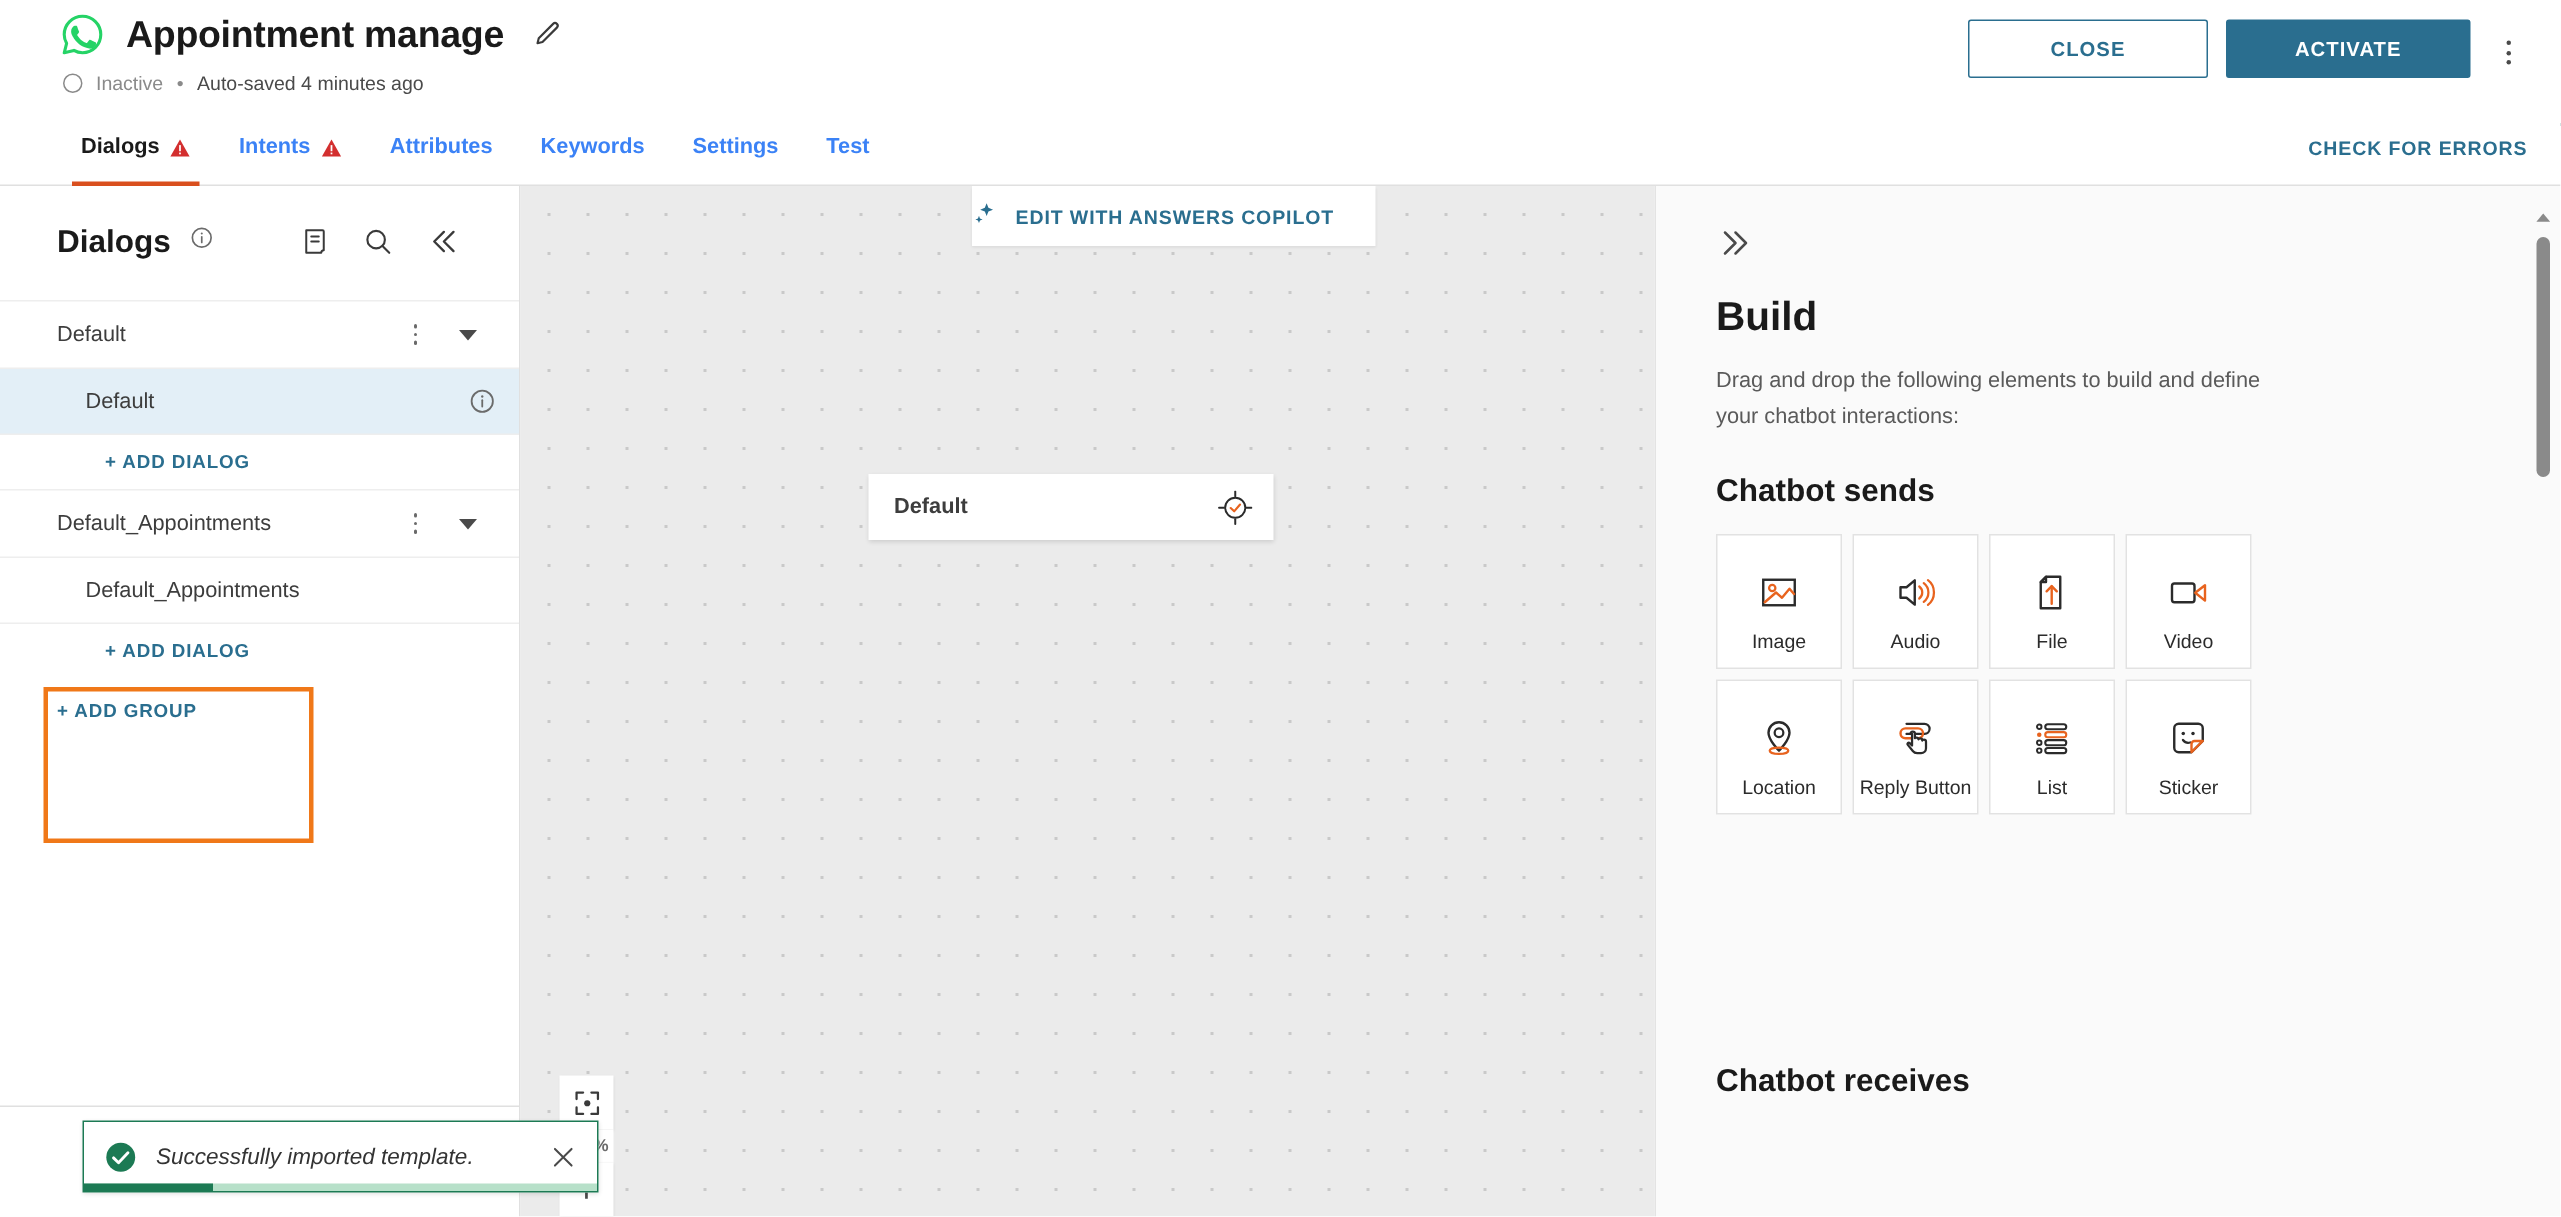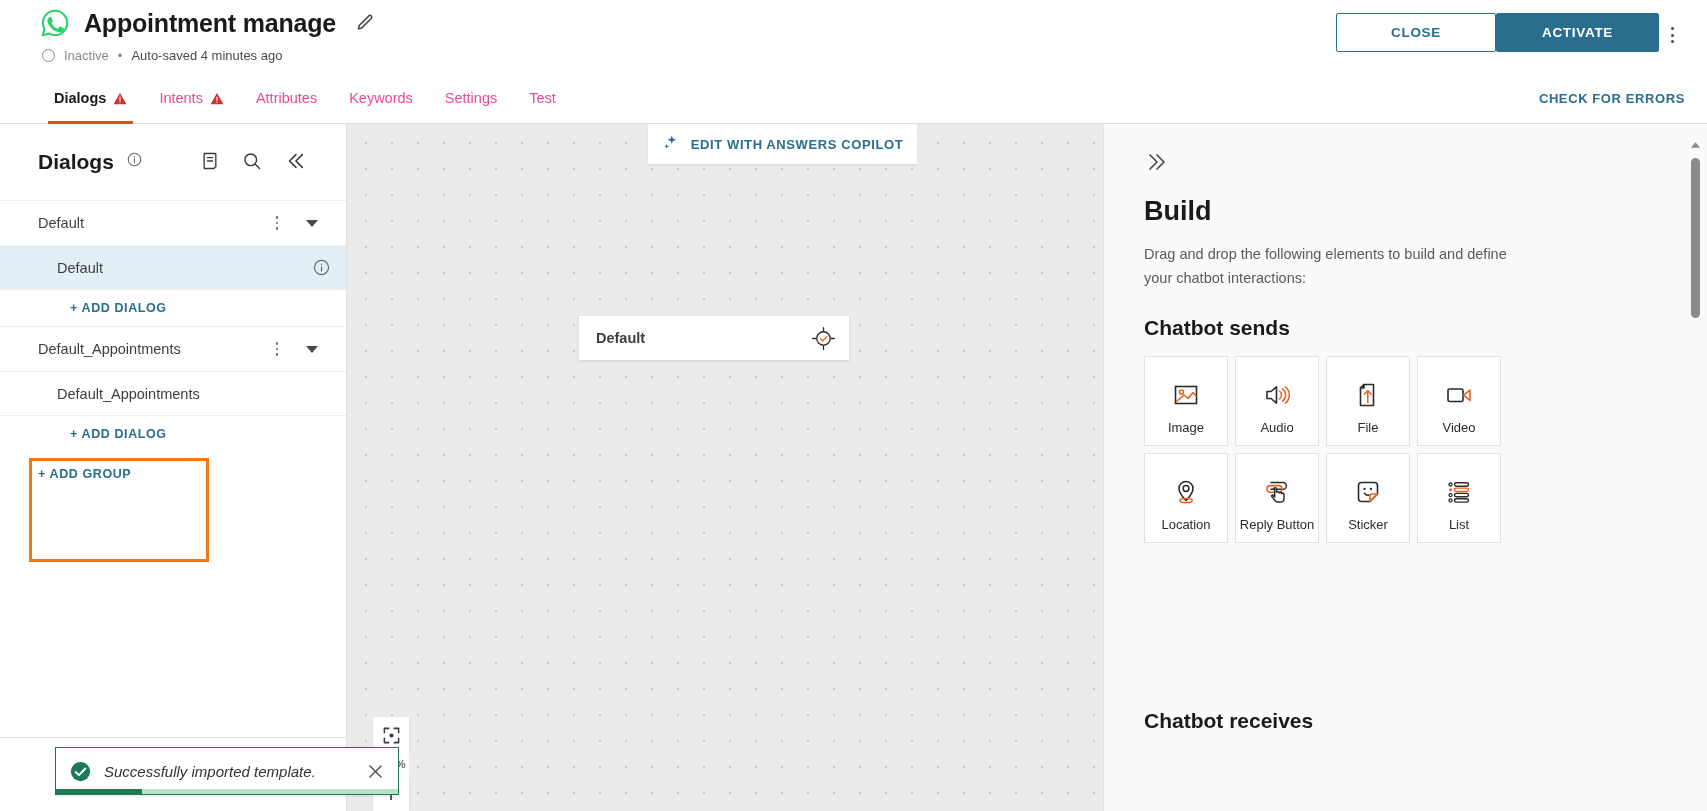--- a/index.html
+++ b/index.html
@@ -19,38 +19,38 @@
   .title-row { position: absolute; left: 40px; top: 8px; display: flex; align-items: center; gap: 14px; }
   .wa-icon { width: 30px; height: 30px; flex: 0 0 30px; }
   .app-title { font-size: 25px; font-weight: 700; color: #1a1a1a; letter-spacing: -0.2px; }
   .pencil-btn { width: 22px; height: 22px; margin-left: 4px; cursor: pointer; display:flex; align-items:center; justify-content:center; }
   .status-row { position: absolute; left: 42px; top: 48px; display: flex; align-items: center; gap: 9px; font-size: 13px; color: #6b6b6b; }
   .status-ring { width: 13px; height: 13px; border: 1.6px solid #8a8a8a; border-radius: 50%; display:inline-block; }
   .status-text { color: #8a8a8a; }
   .dot-sep { color: #8a8a8a; font-size: 13px; }
   .saved-text { color: #4a4a4a; }
 
-  .top-actions { position: absolute; right: 22px; top: 13px; display: flex; align-items: flex-end; }
+  .top-actions { position: absolute; right: 22px; top: 13px; display: flex; align-items: flex-end; gap: 12px; }
   .btn {
     font-family: "Liberation Sans", sans-serif;
     font-size: 13.5px; font-weight: 700; letter-spacing: 0.7px;
     height: 39px; cursor: pointer; border-radius: 2px;
     display: flex; align-items: center; justify-content: center;
   }
   .btn-close { width: 160px; background: #fff; border: 1px solid #2a6e8f; color: #2a6e8f; }
   .btn-activate { width: 163px; background: #2a6e8f; border: 1px solid #2a6e8f; color: #fff; }
   .kebab { width: 26px; height: 34px; display:flex; flex-direction:column; align-items:center; justify-content:center; gap:3.5px; cursor:pointer; }
   .kebab i { width: 3px; height: 3px; background:#4a4a4a; border-radius:50%; display:block; }
 
   
   .tabbar { position: absolute; left: 0; top: 72px; width: 1707px; height: 52px; background:#fff; border-bottom: 1px solid #e0e0e0; }
   .tabs { position:absolute; left: 38px; top: 0; height: 52px; display: flex; align-items: stretch; gap: 0; }
   .tab {
     display: flex; align-items: center; gap: 7px; padding: 0 16px;
-    font-size: 14.5px; color: #ec4899; cursor: pointer; position: relative;
+    font-size: 14.5px; color: #3b82f6; cursor: pointer; position: relative; font-weight: bold;
   }
   .tab.active { color: #1a1a1a; font-weight: 700; }
   .tab.active::after {
     content:""; position:absolute; left: 10px; right: 10px; bottom: 0; height: 3px; background:#d94f1e;
   }
   .warn-tri { width: 14px; height: 13px; display:block; }
   .check-errors {
     position: absolute; right: 22px; top: 0; height: 52px; display:flex; align-items:center;
     font-size: 13px; font-weight: 700; letter-spacing: 0.6px; color:#2a6e8f; cursor:pointer;
   }
@@ -110,21 +110,21 @@
   
   .canvas {
     position:absolute; left: 347px; top: 124px; width: 756px; height: 687px;
     background-color: #ebebeb;
     background-image: radial-gradient(#c9c9c9 1px, transparent 1.1px);
     background-size: 26px 26px; background-position: 6px 6px;
     overflow: hidden;
   }
   .copilot-btn {
     position:absolute; left: 301px; top: 0; width: 269px; height: 40px;
-    background:#fff; display:flex; align-items:center; justify-content:center; gap: 11px;
+    background:#fff; display:flex; align-items:center; gap: 11px;
     font-size: 13px; font-weight:700; letter-spacing:0.6px; color:#2a6e8f; cursor:pointer;
     box-shadow: 0 1px 2px rgba(0,0,0,0.07);
   }
   .node-header {
     position:absolute; left: 232px; top: 192px; width: 270px; height: 44px;
     background:#fff; display:flex; align-items:center; box-shadow: 0 1px 3px rgba(0,0,0,0.12);
   }
   .node-header-label { margin-left: 17px; font-size: 14.5px; font-weight:700; color:#3d3d3d; flex:1; }
   .node-target { margin-right: 14px; width:23px; height:23px; }
   .node-card {
@@ -470,45 +470,45 @@
             <rect x="5" y="8.6" width="15" height="6.6" rx="3.3" stroke="#e8631e" stroke-width="1.6"></rect>
             <path d="M12.7 12.3V20l-1.6-1.6c-.8-.8-2 .4-1.2 1.2l3.3 4.1c.7.9 1.8 1.4 2.9 1.4h2.6a3.3 3.3 0 0 0 3.3-3.3v-4.3c0-.8-.6-1.4-1.4-1.4-.5 0-.9.2-1.1.6 0-.8-.6-1.4-1.4-1.4-.5 0-.9.2-1.1.6-.1-.7-.7-1.2-1.4-1.2-.4 0-.8.1-1 .4v-3c0-.8-.6-1.4-1.4-1.4s-1.5.7-1.5 1.6z" fill="#fff" stroke="#2b2b2b" stroke-width="1.5" stroke-linejoin="round"></path>
           </svg>
         </span>
         <span class="tile-label">Reply Button</span>
       </div>
 
       <div class="tile">
         <span class="tile-ico">
           <svg viewBox="0 0 30 30" width="30" height="30" fill="none">
-            <path d="M8.5 5.5h13a3 3 0 0 1 3 3v8.5l-7.5 7.5H8.5a3 3 0 0 1-3-3v-13a3 3 0 0 1 3-3z" stroke="#2b2b2b" stroke-width="1.6" stroke-linejoin="round"></path>
-            <circle cx="11.5" cy="12" r="1.15" fill="#2b2b2b"></circle>
-            <circle cx="18" cy="12" r="1.15" fill="#2b2b2b"></circle>
-            <path d="M11.3 16.3c1.2 1.6 3.1 2.2 4.8 1.7" stroke="#2b2b2b" stroke-width="1.5" stroke-linecap="round"></path>
-            <path d="M24.5 17 17 24.5V19a2 2 0 0 1 2-2z" stroke="#e8631e" stroke-width="1.6" stroke-linejoin="round"></path>
-          </svg>
-        </span>
-        <span class="tile-label">Sticker</span>
-      </div>
-
-      <div class="tile">
-        <span class="tile-ico">
-          <svg viewBox="0 0 30 30" width="30" height="30" fill="none">
             <circle cx="6.5" cy="7.5" r="1.5" stroke="#2b2b2b" stroke-width="1.3"></circle>
             <rect x="10.5" y="5.8" width="14" height="3.4" rx="1.7" stroke="#2b2b2b" stroke-width="1.4"></rect>
             <circle cx="6.5" cy="12.8" r="1.5" fill="#e8631e"></circle>
             <rect x="10.5" y="11.1" width="14" height="3.4" rx="1.7" stroke="#e8631e" stroke-width="1.4"></rect>
             <circle cx="6.5" cy="18.1" r="1.5" stroke="#2b2b2b" stroke-width="1.3"></circle>
             <rect x="10.5" y="16.4" width="14" height="3.4" rx="1.7" stroke="#2b2b2b" stroke-width="1.4"></rect>
             <circle cx="6.5" cy="23.4" r="1.5" stroke="#2b2b2b" stroke-width="1.3"></circle>
             <rect x="10.5" y="21.7" width="14" height="3.4" rx="1.7" stroke="#2b2b2b" stroke-width="1.4"></rect>
           </svg>
         </span>
         <span class="tile-label">List</span>
       </div>
+
+      <div class="tile">
+        <span class="tile-ico">
+          <svg viewBox="0 0 30 30" width="30" height="30" fill="none">
+            <path d="M8.5 5.5h13a3 3 0 0 1 3 3v8.5l-7.5 7.5H8.5a3 3 0 0 1-3-3v-13a3 3 0 0 1 3-3z" stroke="#2b2b2b" stroke-width="1.6" stroke-linejoin="round"></path>
+            <circle cx="11.5" cy="12" r="1.15" fill="#2b2b2b"></circle>
+            <circle cx="18" cy="12" r="1.15" fill="#2b2b2b"></circle>
+            <path d="M11.3 16.3c1.2 1.6 3.1 2.2 4.8 1.7" stroke="#2b2b2b" stroke-width="1.5" stroke-linecap="round"></path>
+            <path d="M24.5 17 17 24.5V19a2 2 0 0 1 2-2z" stroke="#e8631e" stroke-width="1.6" stroke-linejoin="round"></path>
+          </svg>
+        </span>
+        <span class="tile-label">Sticker</span>
+      </div>
     </div>
 
     <div class="rp-sec sec-receives">Chatbot receives</div>
 
     <div class="rp-scroll">
       <div class="rp-scroll-up">
         <svg viewBox="0 0 12 8" width="11" height="8">
             <polygon points="6,1 11,7 1,7" fill="#8a8a8a"></polygon>
           </svg>
       </div>

